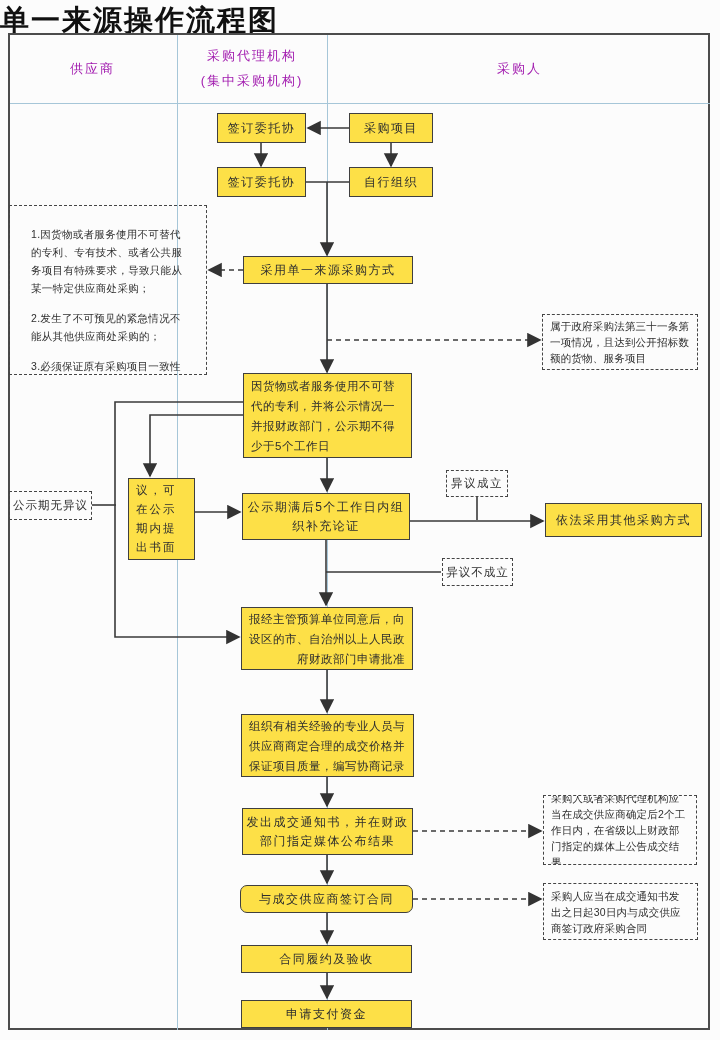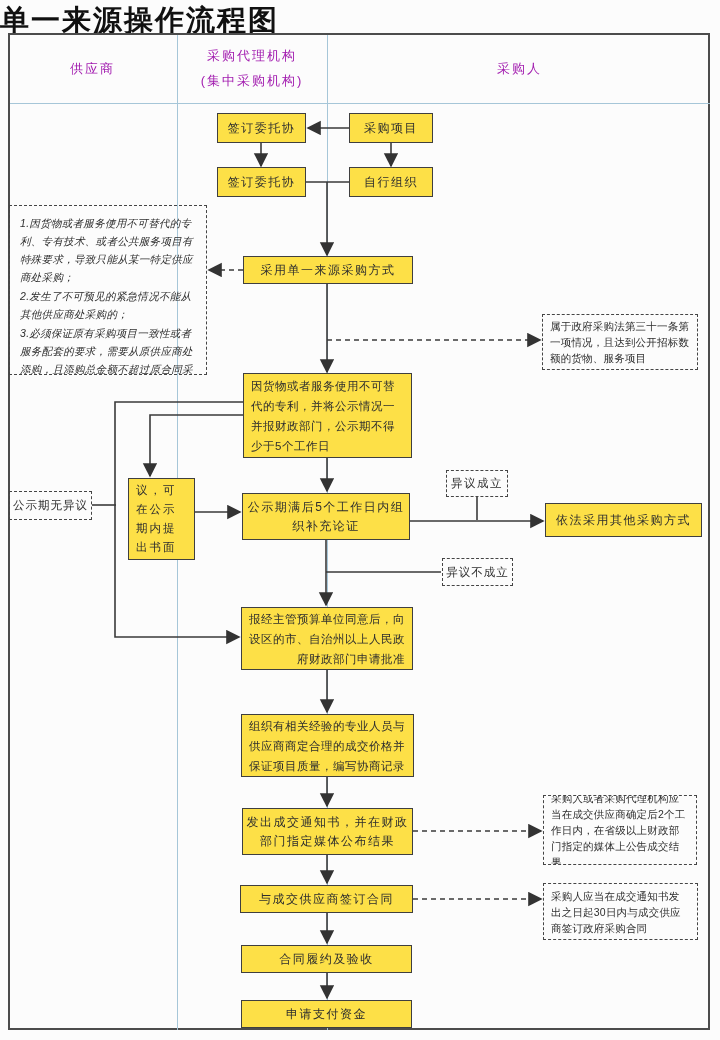--- a/index.html
+++ b/index.html
@@ -13,21 +13,21 @@
   .hsep{position:absolute;left:10px;top:103px;width:700px;height:1px;}
   .lane-label{position:absolute;text-align:center;font-size:13px;letter-spacing:2px;color:#a21caf;}
   .box{position:absolute;box-sizing:border-box;border:1.5px solid #3f3f3f;background:#fde047;
     display:flex;align-items:center;justify-content:center;text-align:center;
     font-size:12px;line-height:19px;letter-spacing:1.5px;overflow:hidden;}
   .para{font-size:11.5px;letter-spacing:0.5px;line-height:20px;text-align:left;
     padding:3px 7px;justify-content:flex-start;}
   .dashed{border:1.4px dashed #454545;background:transparent;}
   .note{display:block;text-align:left;font-size:10.5px;letter-spacing:0.3px;
     line-height:18px;padding:7px 9px;}
-  .note p{margin:1px;font-style:italic;}
+  .note p{margin:12px;}
   .smallnote{font-size:10.5px;line-height:16px;letter-spacing:0.2px;padding:4px 7px;}
   .tightpara{font-size:11.5px;line-height:19px;letter-spacing:2px;padding:5px 7px;}
   svg.wires{position:absolute;left:0;top:0;pointer-events:none;}
   .w{stroke:#3a3a3a;stroke-width:1.6;fill:none;}
   .dash{stroke-dasharray:5 4;}
   .arrow{marker-end:url(#arr);}
 </style>
 </head>
 <body>
 
@@ -82,21 +82,21 @@
   <div class="box" style="left:217px;top:167px;width:89px;height:30px;">签订委托协</div>
   <div class="box" style="left:349px;top:167px;width:84px;height:30px;">自行组织</div>
   <div class="box" style="left:243px;top:256px;width:170px;height:28px;">采用单一来源采购方式</div>
   <div class="box para" style="left:243px;top:373px;width:169px;height:85px;">因货物或者服务使用不可替代的专利，并将公示情况一并报财政部门，公示期不得少于5个工作日</div>
   <div class="box para tightpara" style="left:128px;top:478px;width:67px;height:82px;">如有异议，可在公示期内提出书面异议</div>
   <div class="box" style="left:242px;top:493px;width:168px;height:47px;">公示期满后5个工作日内组织补充论证</div>
   <div class="box" style="left:545px;top:503px;width:157px;height:34px;">依法采用其他采购方式</div>
   <div class="box para" style="left:241px;top:607px;width:172px;height:63px;text-align:right;">报经主管预算单位同意后，向设区的市、自治州以上人民政府财政部门申请批准</div>
   <div class="box" style="left:242px;top:808px;width:171px;height:47px;">发出成交通知书，并在财政部门指定媒体公布结果</div>
   <div class="box para" style="left:241px;top:714px;width:173px;height:63px;">组织有相关经验的专业人员与供应商商定合理的成交价格并保证项目质量，编写协商记录</div>
-  <div class="box" style="left:240px;top:885px;width:173px;height:28px;">与成交供应商签订合同</div>
+  <div class="box" style="left:240px;top:885px;width:173px;height:28px;border-radius:7px;">与成交供应商签订合同</div>
   <div class="box" style="left:241px;top:945px;width:171px;height:28px;">合同履约及验收</div>
   <div class="box" style="left:241px;top:1000px;width:171px;height:28px;">申请支付资金</div>
 
   <div class="box dashed" style="left:9px;top:491px;width:83px;height:29px;font-size:11.5px;letter-spacing:1px;">公示期无异议</div>
   <div class="box dashed" style="left:446px;top:470px;width:62px;height:27px;font-size:11.5px;">异议成立</div>
   <div class="box dashed" style="left:442px;top:558px;width:71px;height:28px;font-size:11.5px;letter-spacing:1px;">异议不成立</div>
 
   <div class="box dashed note" style="left:9px;top:205px;width:198px;height:170px;">
     <p>1.因货物或者服务使用不可替代的专利、专有技术、或者公共服务项目有特殊要求，导致只能从某一特定供应商处采购；</p>
     <p>2.发生了不可预见的紧急情况不能从其他供应商处采购的；</p>

